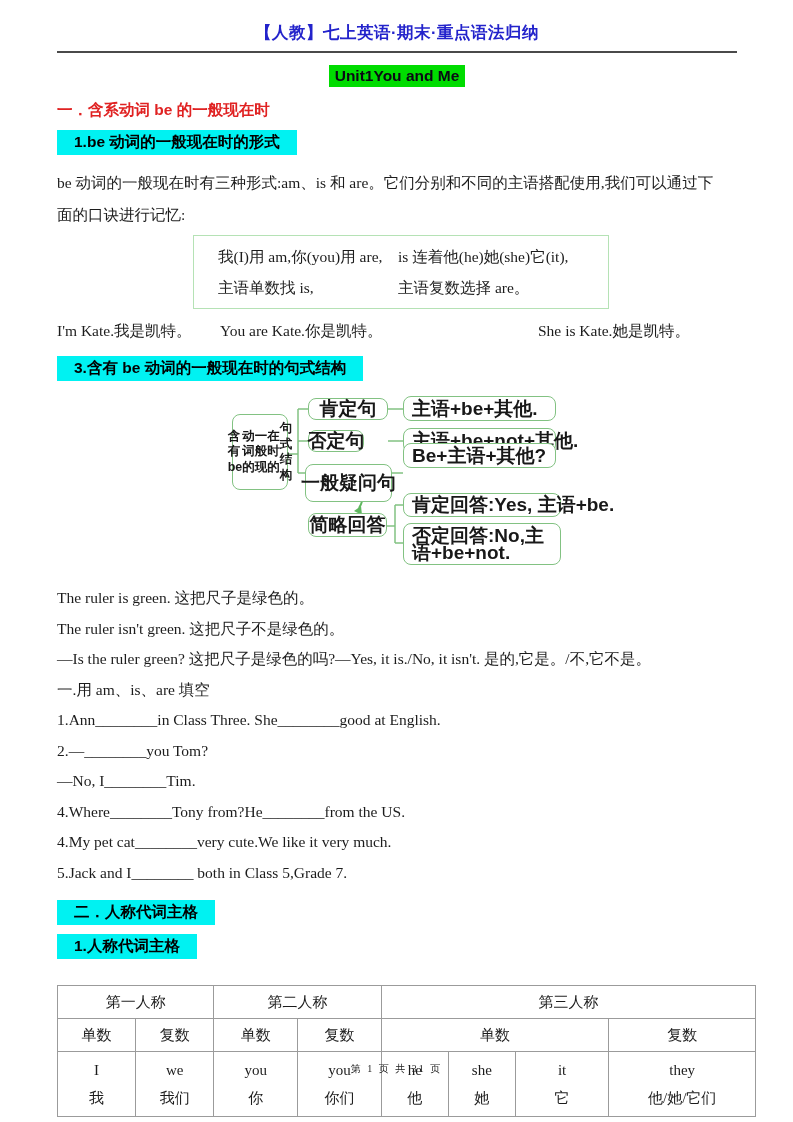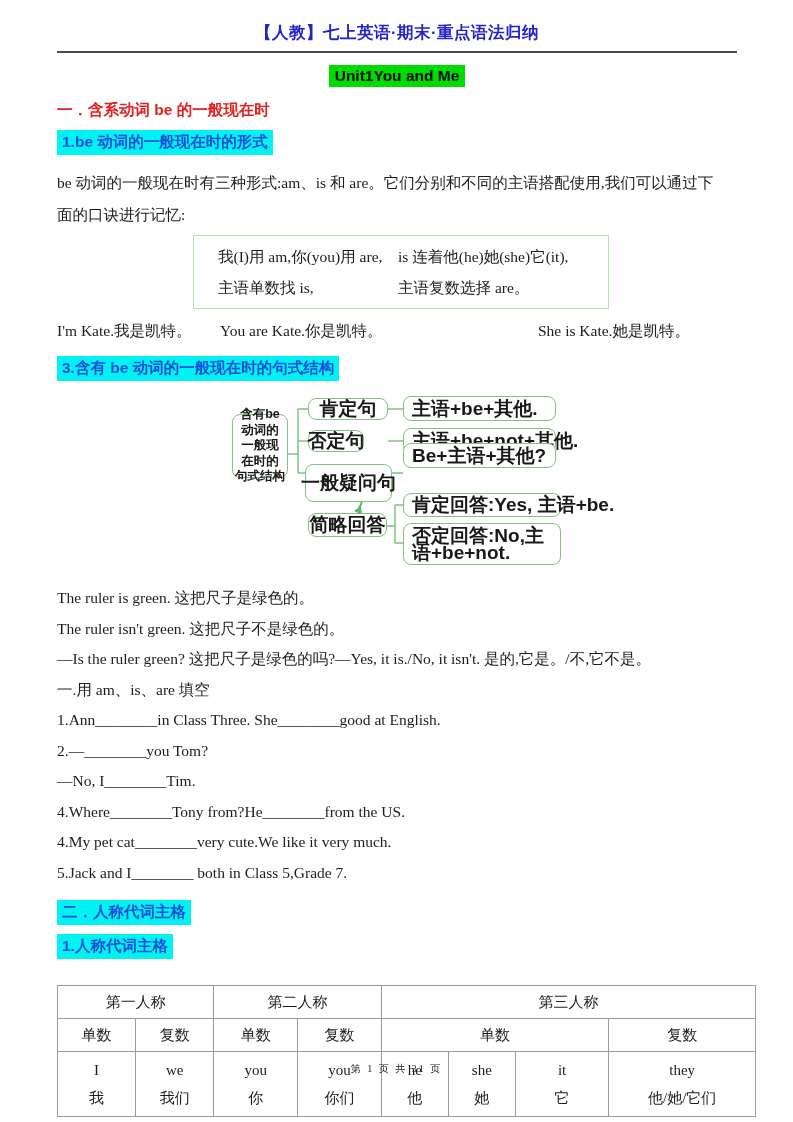--- a/index.html
+++ b/index.html
@@ -26,23 +26,23 @@
     font-weight:bold; font-size:15.5px; padding:2px 6px;
   }
 
   .h-red {
     margin-top:13px;
     font-family:"Liberation Sans","DejaVu Sans",sans-serif;
     font-weight:bold; font-size:15.5px; color:#e02222;
   }
   .h-cyan-wrap { margin-top:9px; }
   .h-cyan {
-    display:inline-block; background:#00f2f2; color:#1d4ed8;
-    font-family:"Liberation Sans","DejaVu Sans",sans-serif;
-    font-weight:bold; font-size:15.5px; padding:2px 5px;
+    display:inline-block; background:#00f2f2; color:#000000;
+    font-family:"Liberation Sans","DejaVu Sans",sans-serif;
+    font-weight:bold; font-size:15.5px; padding:2px 17px;
   }
 
   .body-p { font-size:15.5px; line-height:32px; } .mt12 { margin-top:12px; }
 
   .mnemonic {
     margin:4px 0 0 136px; width:416px; border:1px solid #b5e2b5;
     display:grid; grid-template-columns:180px auto;
     padding:9px 8px 9px 24px; row-gap:8px; background:#fff;
   }
   .mnemonic div { font-size:15.5px; line-height:23px; }
@@ -52,22 +52,22 @@
   .ex1 { left:0; } .ex2 { left:163px; } .ex3 { left:481px; }
 
   
   .flow { position:relative; width:345px; height:184px; margin:6px 0 0 171px;
           font-family:"Liberation Sans","DejaVu Sans",sans-serif; }
   .fbox {
     position:absolute; border:1.5px solid #82c282; border-radius:8px;
     background:#fff; font-weight:bold; font-size:19px; color:#181818;
     display:flex; align-items:center; justify-content:center; white-space:nowrap;
   }
-  .froot { left:4px; top:27px; width:56px; height:64px;
-           flex-direction:column; justify-content:center;
+  .froot { left:4px; top:27px; width:56px; height:76px;
+           justify-content:center;
            font-size:12.5px; line-height:15.5px; white-space:normal; }
   .fb-k { left:80px;  top:11px;  width:80px;  height:22px; }
   .fb-f { left:80px;  top:43px;  width:56px;  height:22px; }
   .fb-y { left:77px;  top:77px;  width:87px;  height:38px; }
   .fb-j { left:80px;  top:126px; width:79px;  height:24px; }
   .fb-r { justify-content:flex-start; padding-left:8px; }
   .fb-r1 { left:175px; top:9px;   width:153px; height:25px; }
   .fb-r2 { left:175px; top:41px;  width:153px; height:25px; }
   .fb-r3 { left:175px; top:56px;  width:153px; height:25px; }
   .fb-a1 { left:175px; top:106px; width:158px; height:24px; }

